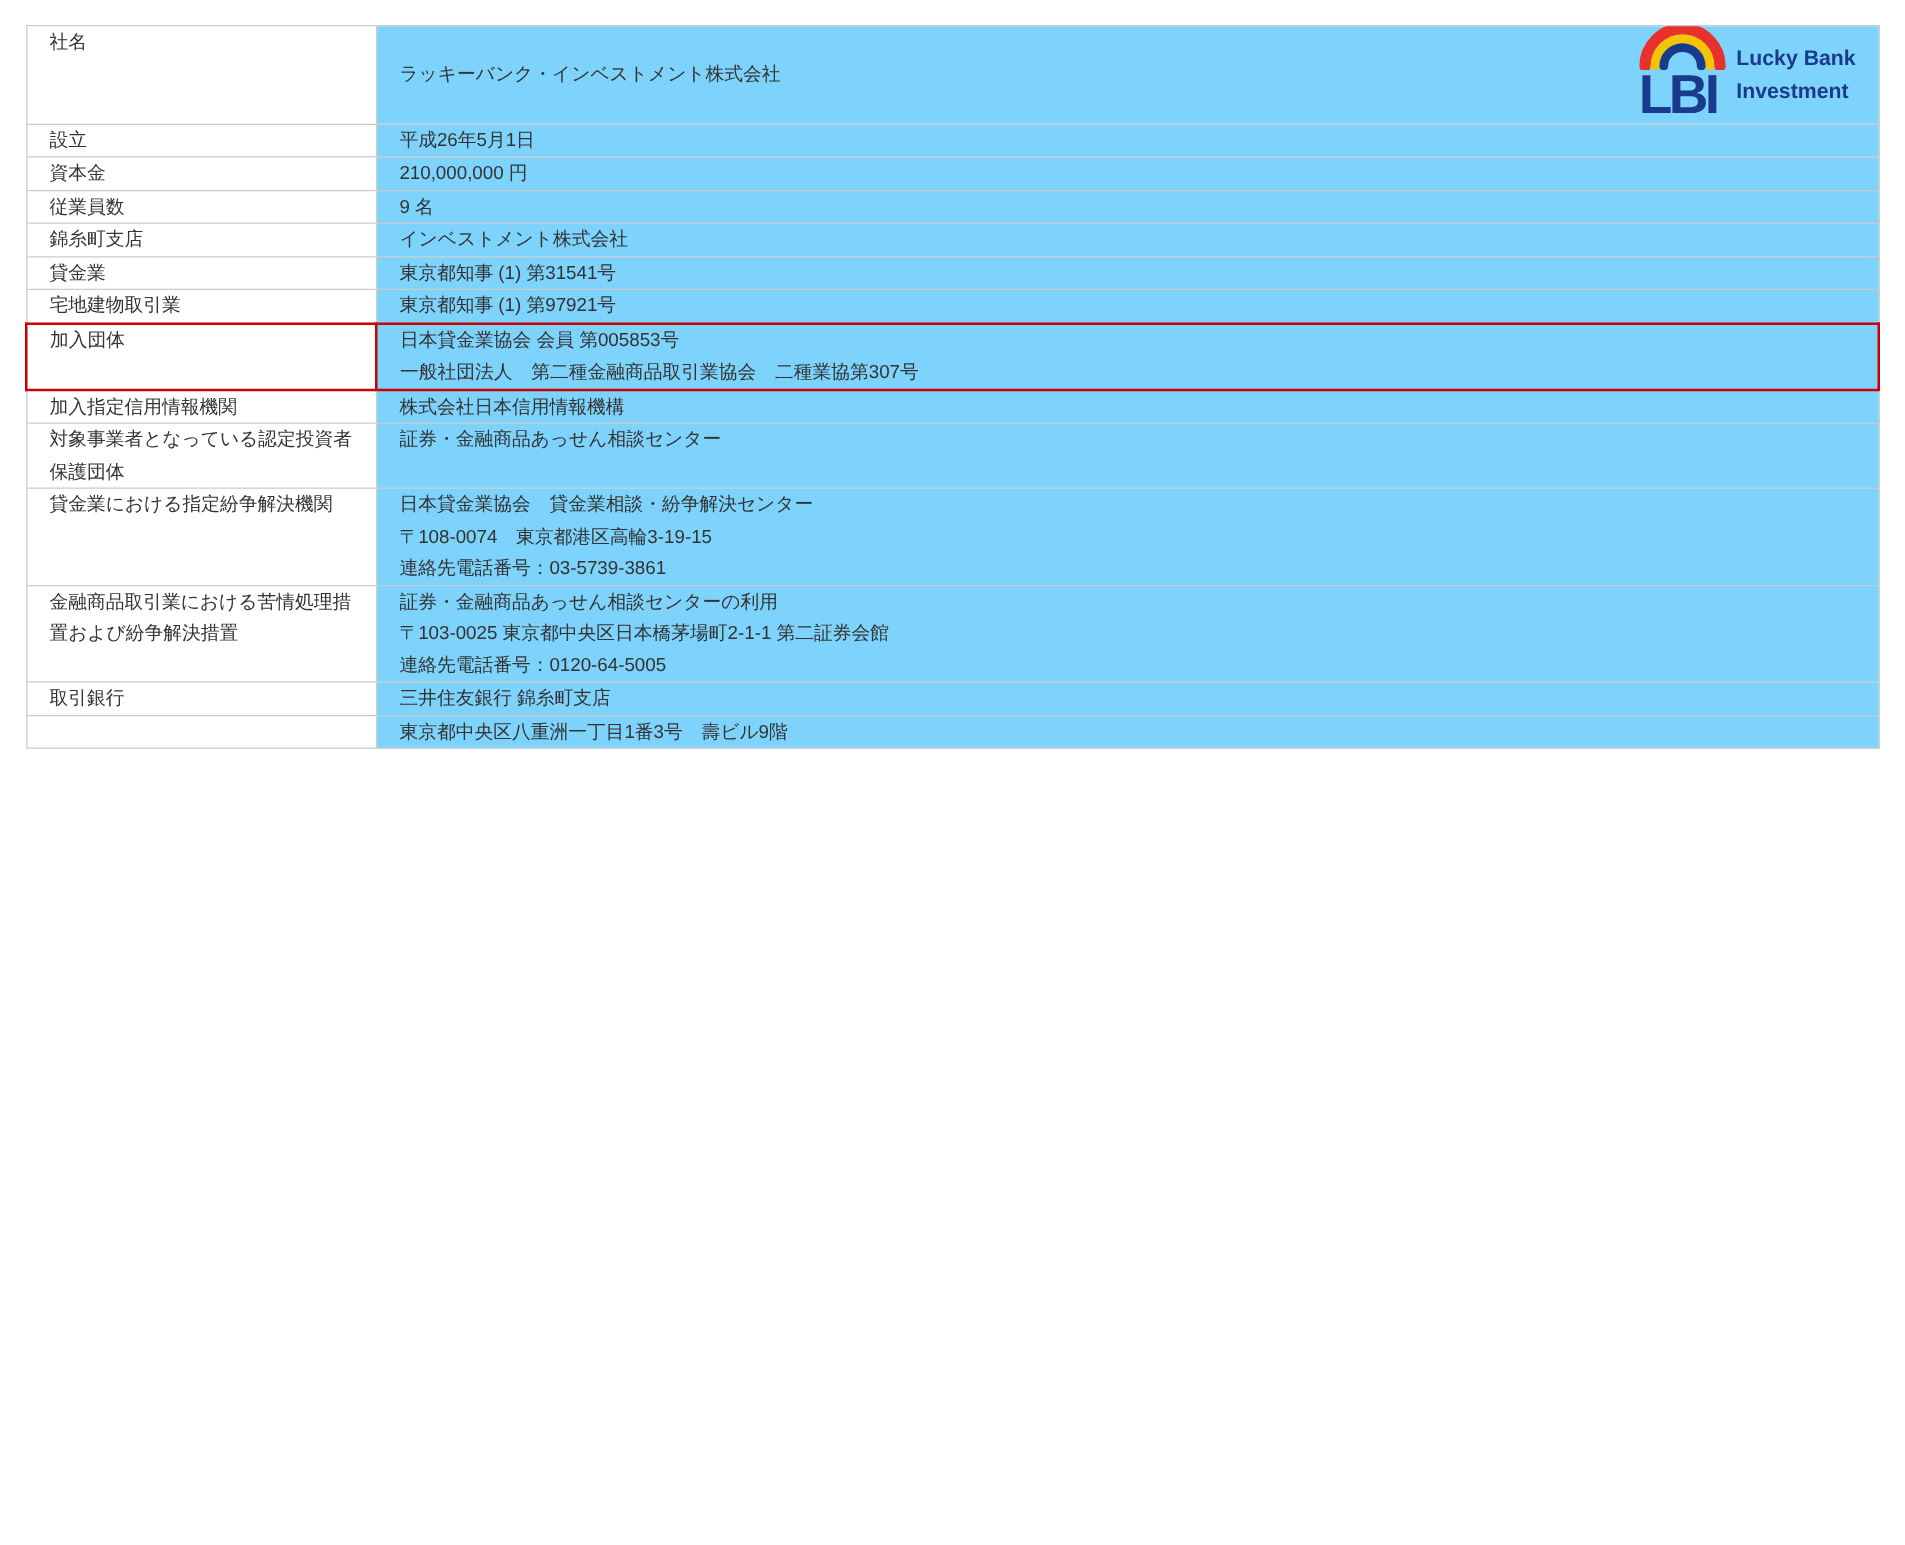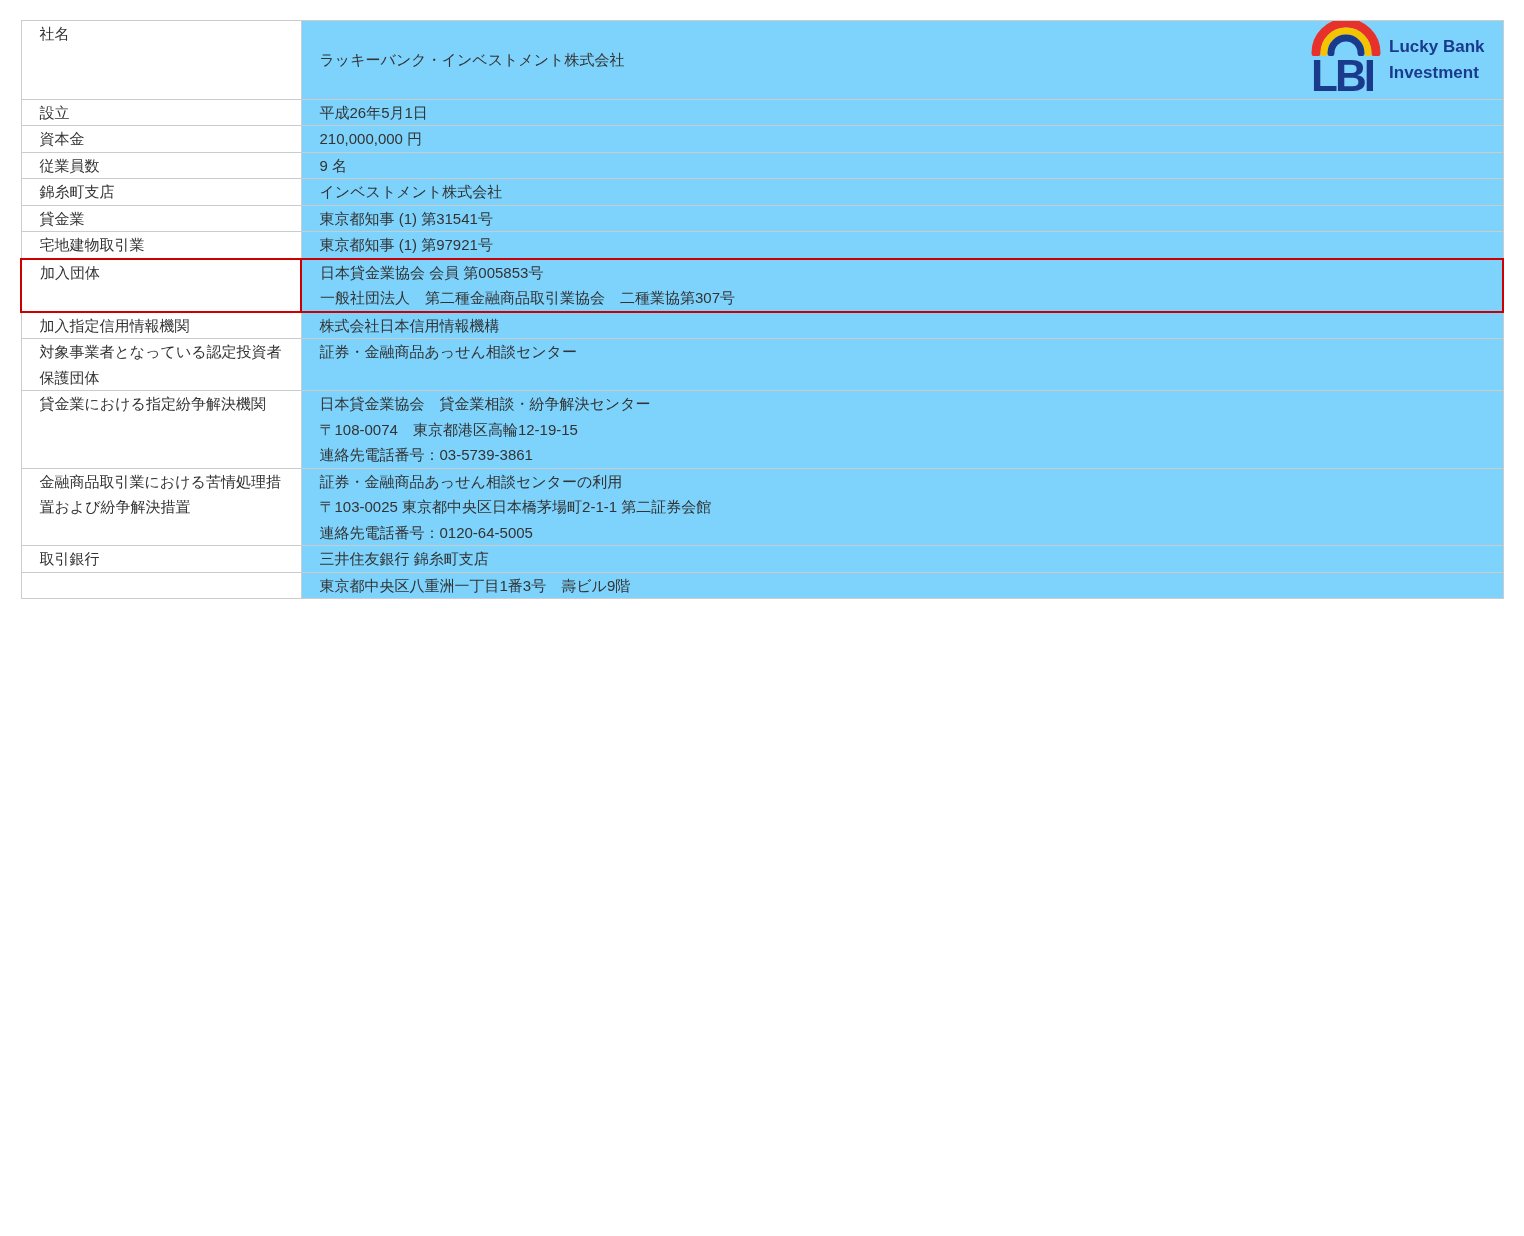--- a/index.html
+++ b/index.html
@@ -103,21 +103,21 @@
       <tr>
         <td class="label-cell">加入指定信用情報機関</td>
         <td class="value-cell"><span>株式会社日本信用情報機構</span></td>
       </tr>
       <tr>
         <td class="label-cell">対象事業者となっている認定投資者保護団体</td>
         <td class="value-cell"><span>証券・金融商品あっせん相談センター</span></td>
       </tr>
       <tr>
         <td class="label-cell">貸金業における指定紛争解決機関</td>
-        <td class="value-cell"><span>日本貸金業協会　貸金業相談・紛争解決センター</span><br><span>〒108-0074　東京都港区高輪12-19-15</span><br><span>連絡先電話番号：03-5739-3861</span></td>
+        <td class="value-cell"><span>日本貸金業協会　貸金業相談・紛争解決センター</span><br><span>〒108-0074　東京都港区高輪3-19-15</span><br><span>連絡先電話番号：03-5739-3861</span></td>
       </tr>
       <tr>
         <td class="label-cell">金融商品取引業における苦情処理措置および紛争解決措置</td>
         <td class="value-cell"><span>証券・金融商品あっせん相談センターの利用</span><br><span>〒103-0025 東京都中央区日本橋茅場町2-1-1 第二証券会館</span><br><span>連絡先電話番号：0120-64-5005</span></td>
       </tr>
       <tr>
         <td class="label-cell">取引銀行</td>
         <td class="value-cell"><span>三井住友銀行 錦糸町支店</span></td>
       </tr>
       <tr>

